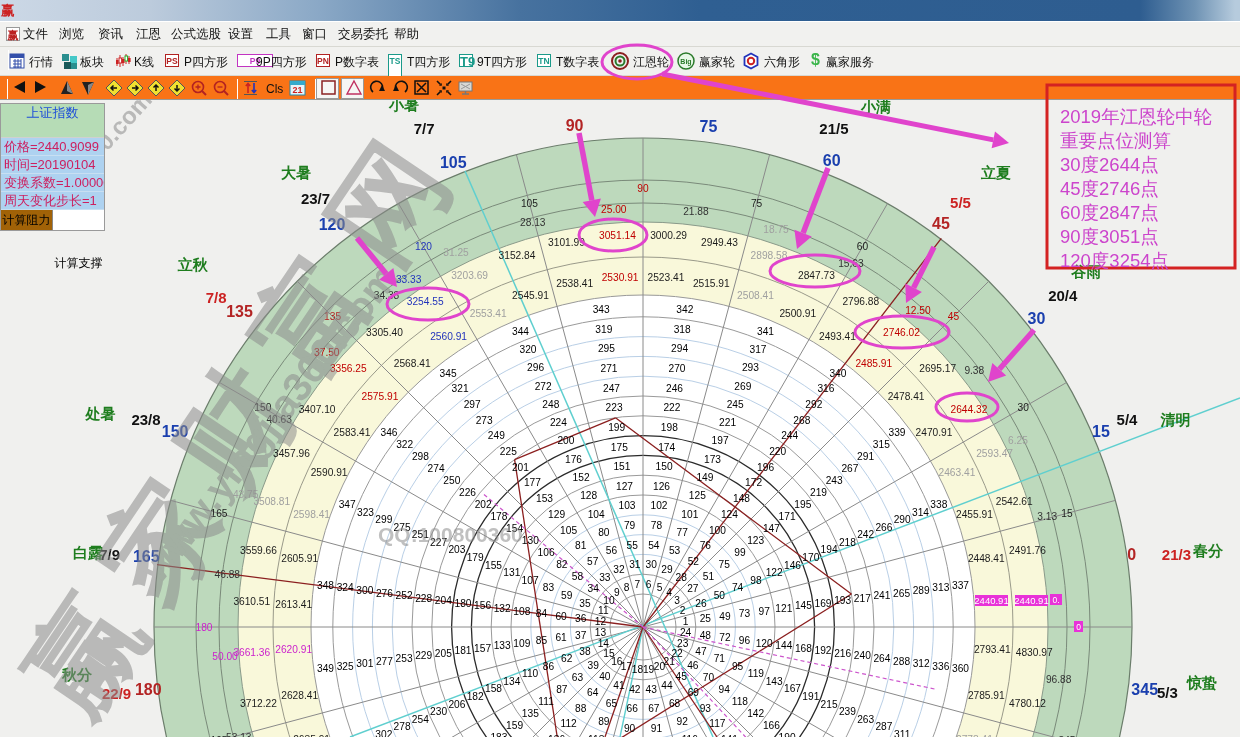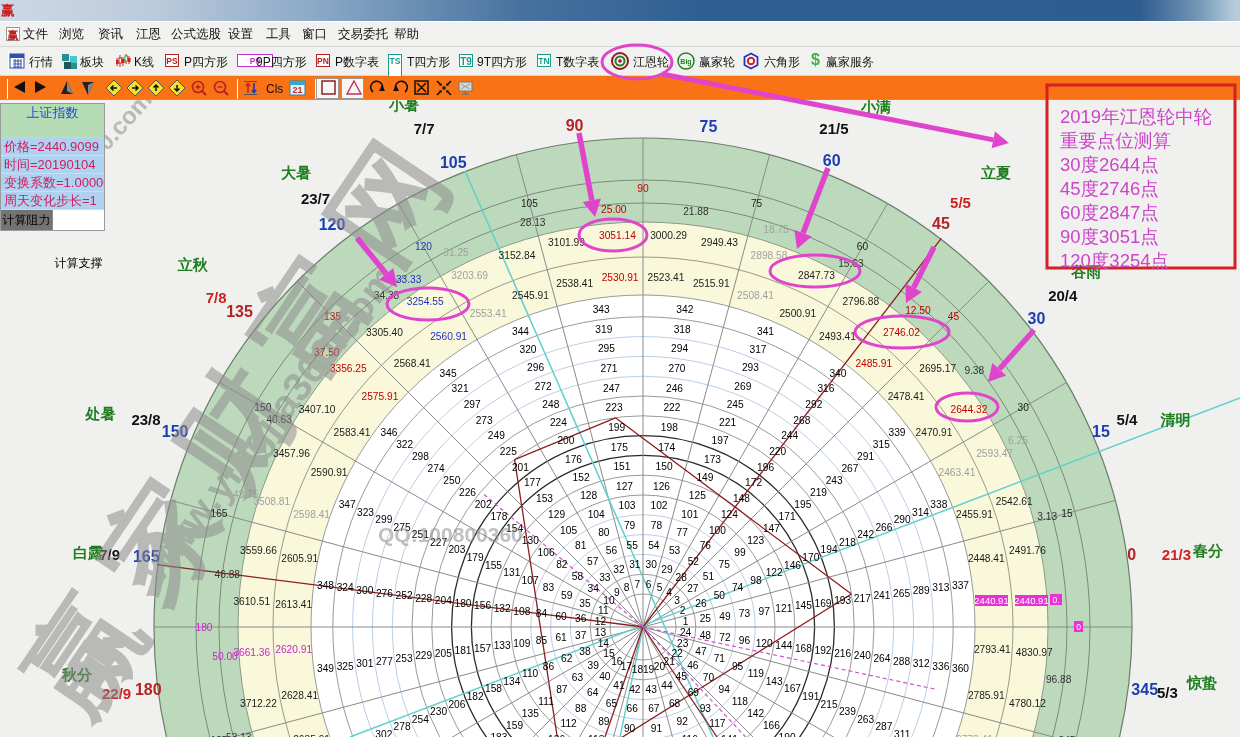--- a/index.html
+++ b/index.html
@@ -13,21 +13,21 @@
 #tb1 { position:absolute; left:0; top:47px; width:1240px; height:29px; background:#f1f1ef; border-bottom:1px solid #d8d8d2; }
 #tb2 { position:absolute; left:0; top:76px; width:1240px; height:24px; background:#f97316; border-bottom:1px solid #9a9a96; }
 .ti { position:absolute; }
 .tt { position:absolute; top:7px; font-size:12px; color:#111; }
 .tsep { position:absolute; top:3px; width:1px; height:20px; background:#c8c8c4; border-right:1px solid #fff; }
 #chart { position:absolute; left:0; top:100px; }
 #panel { position:absolute; left:0; top:103px; width:105px; z-index:5; border:1px solid #9a9a9a; background:#fff; }
 #panel .r0 { height:34px; background:#b6dcb6; color:#1d4ed8; font-size:13px; text-align:center; line-height:17px; border-bottom:1px solid #d0d0d0; }
 #panel .r { height:18px; background:#aed2f0; color:#cc2060; font-size:13px; line-height:18px; padding-left:3px; border-bottom:1px solid #c8dff2; white-space:nowrap; overflow:hidden; }
 #panel .btns { height:20px; display:flex; }
-#panel .b1 { width:52px; background:#737373; white-space:nowrap; font-size:12px; color:#000; text-align:center; line-height:20px; border-right:1px solid #888; }
+#panel .b1 { width:52px; background:#a16207; white-space:nowrap; font-size:12px; color:#000; text-align:center; line-height:20px; border-right:1px solid #888; }
 #panel .b2 { width:51px; background:#b6dcb6; white-space:nowrap; font-size:12px; color:#000; text-align:center; line-height:20px;margin-top:43px; }
 </style></head>
 <body>
 <div id="title">
     <div class="ico">赢</div>
   </div>
 <div id="menu">
     <div class="mi" style="left:6px;top:5px;width:14px;height:14px;background:#fff;border:1px solid #999;color:#b22;font-size:11px;font-weight:bold;line-height:14px;text-align:center;padding:0">赢</div>
     <div class="mi" style="left:23px">文件</div>
     <div class="mi" style="left:59px">浏览</div>
@@ -65,21 +65,21 @@
     </svg>
     <div class="tt" style="left:134px">K线</div>
     <div class="ti" style="left:165px;top:7px;width:14px;height:13px;border:1px solid #b22222;color:#b22222;font-size:8.5px;font-weight:bold;line-height:13px;text-align:center;background:#fff">PS</div>
     <div class="tt" style="left:184px">P四方形</div>
     <div class="ti" style="left:237px;top:7px;width:36px;height:13px;border:1px solid #c234c2;color:#c234c2;font-size:8.5px;font-weight:bold;line-height:13px;text-align:center;background:#fff">P9</div>
     <div class="tt" style="left:256px">9P四方形</div>
     <div class="ti" style="left:316px;top:7px;width:14px;height:13px;border:1px solid #b22222;color:#b22222;font-size:8.5px;font-weight:bold;line-height:13px;text-align:center;background:#fff">PN</div>
     <div class="tt" style="left:335px">P数字表</div>
     <div class="ti" style="left:388px;top:7px;width:14px;height:23px;border:1px solid #1a9a8a;color:#1a9a8a;font-size:8.5px;font-weight:bold;line-height:13px;text-align:center;background:#fff">TS</div>
     <div class="tt" style="left:407px">T四方形</div>
-    <div class="ti" style="left:459px;top:7px;width:14px;height:13px;border:1px solid #1a9a8a;color:#1a9a8a;font-size:10px;font-weight:bold;line-height:13px;text-align:center;background:#fff">T9</div>
+    <div class="ti" style="left:459px;top:7px;width:14px;height:13px;border:1px solid #1a9a8a;color:#1a9a8a;font-size:13px;font-weight:bold;line-height:13px;text-align:center;background:#fff">T9</div>
     <div class="tt" style="left:477px">9T四方形</div>
     <div class="ti" style="left:537px;top:7px;width:14px;height:13px;border:1px solid #1a9a8a;color:#1a9a8a;font-size:8.5px;font-weight:bold;line-height:13px;text-align:center;background:#fff">TN</div>
     <div class="tt" style="left:556px">T数字表</div>
     <svg class="ti" style="left:611px;top:5px" width="18" height="18">
       <circle cx="9" cy="9" r="8" fill="none" stroke="#8b1f1f" stroke-width="2"></circle>
       <circle cx="9" cy="9" r="4.5" fill="none" stroke="#2a7a2a" stroke-width="2"></circle>
       <circle cx="9" cy="9" r="1.8" fill="#8b1f1f"></circle>
     </svg>
     <div class="tt" style="left:633px">江恩轮</div>
     <svg class="ti" style="left:677px;top:5px" width="18" height="18">

